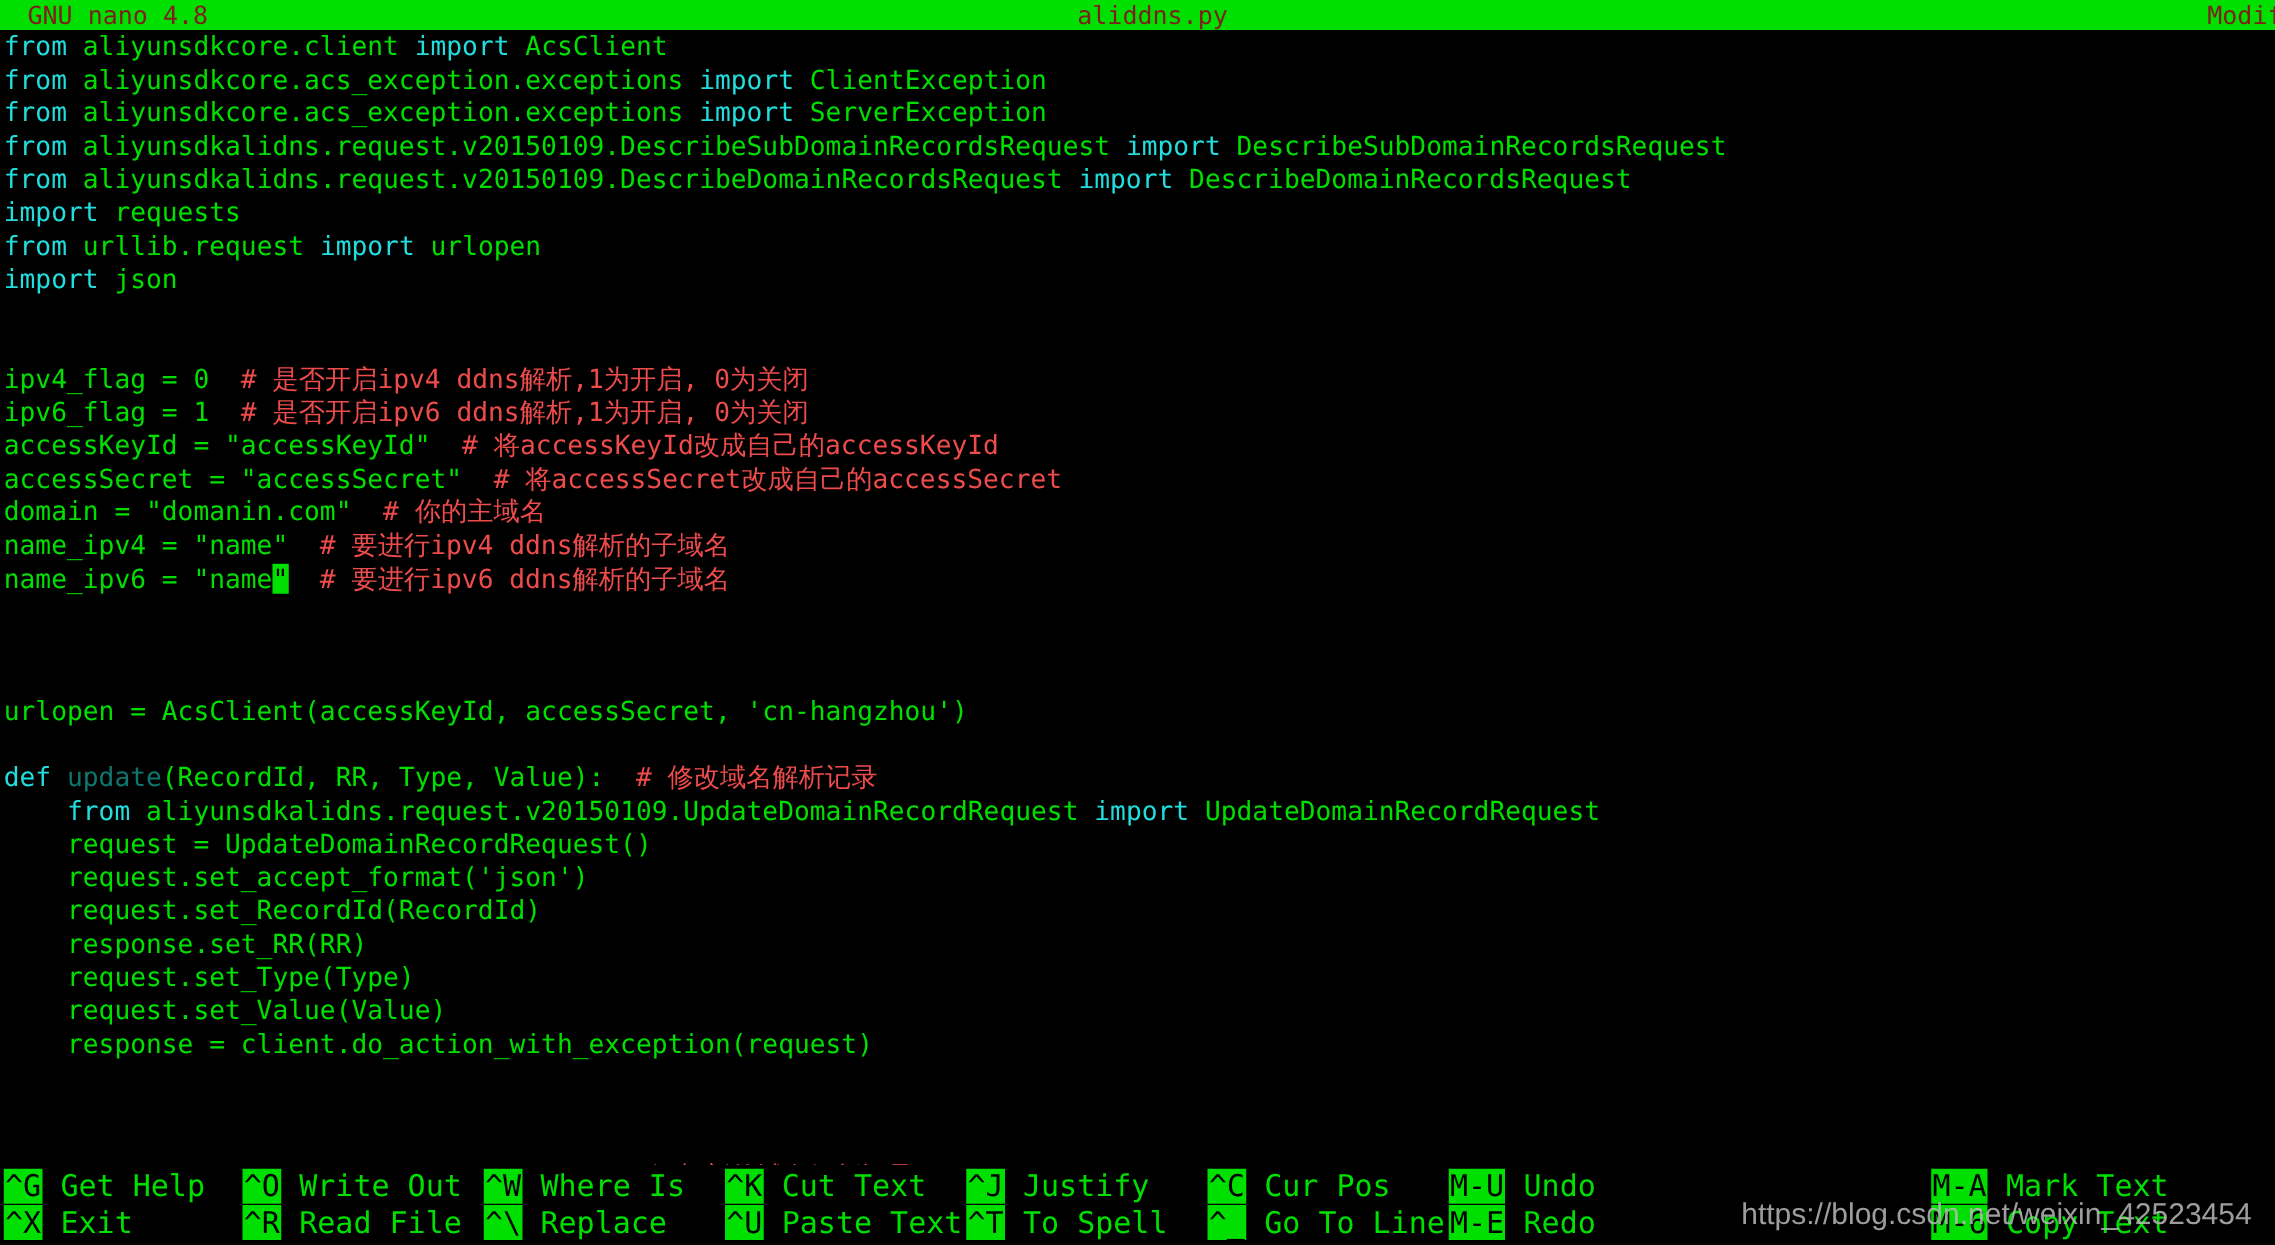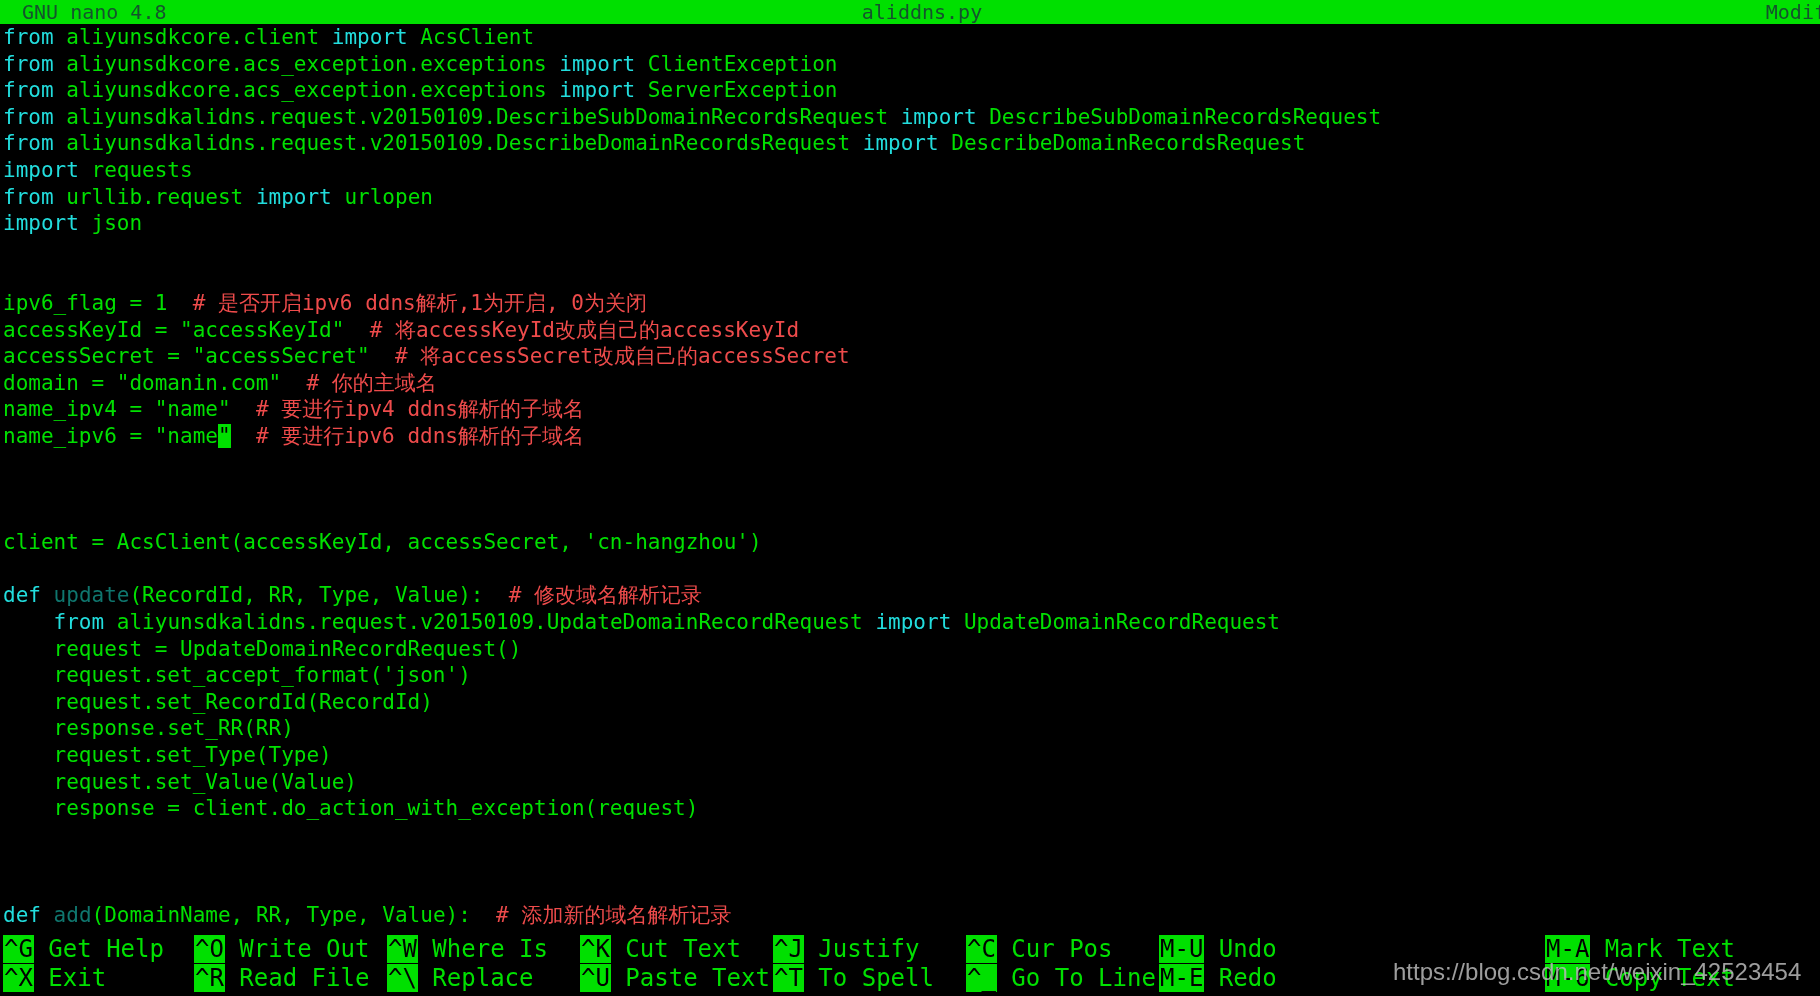--- a/index.html
+++ b/index.html
@@ -16,21 +16,21 @@
     font-family: "DejaVu Sans Mono", "Liberation Mono", monospace;
   }
 
   
   #titlebar {
     position: absolute;
     left: 0; top: 0;
     width: 1820px;
     height: 24px;
     background: #00e000;
-    color: #14532d;
+    color: #7f1d1d;
     font-size: 20px;
     line-height: 24px;
     white-space: pre;
     overflow: hidden;
   }
   .tb-left   { position: absolute; left: 22px;  top: 0; }
   .tb-center { position: absolute; left: 12px; top: 0; width: 1820px; text-align: center; }
   .tb-right  { position: absolute; right: -6px; top: 0; }
 
   
@@ -114,30 +114,31 @@
       <div class="line"><span class="kw">from</span><span class="id"> </span><span class="id">aliyunsdkcore.client</span><span class="id"> </span><span class="kw">import</span><span class="id"> </span><span class="id">AcsClient</span></div>
       <div class="line"><span class="kw">from</span><span class="id"> </span><span class="id">aliyunsdkcore.acs_exception.exceptions</span><span class="id"> </span><span class="kw">import</span><span class="id"> </span><span class="id">ClientException</span></div>
       <div class="line"><span class="kw">from</span><span class="id"> </span><span class="id">aliyunsdkcore.acs_exception.exceptions</span><span class="id"> </span><span class="kw">import</span><span class="id"> </span><span class="id">ServerException</span></div>
       <div class="line"><span class="kw">from</span><span class="id"> </span><span class="id">aliyunsdkalidns.request.v20150109.DescribeSubDomainRecordsRequest</span><span class="id"> </span><span class="kw">import</span><span class="id"> </span><span class="id">DescribeSubDomainRecordsRequest</span></div>
       <div class="line"><span class="kw">from</span><span class="id"> </span><span class="id">aliyunsdkalidns.request.v20150109.DescribeDomainRecordsRequest</span><span class="id"> </span><span class="kw">import</span><span class="id"> </span><span class="id">DescribeDomainRecordsRequest</span></div>
       <div class="line"><span class="kw">import</span><span class="id"> </span><span class="id">requests</span></div>
       <div class="line"><span class="kw">from</span><span class="id"> </span><span class="id">urllib.request</span><span class="id"> </span><span class="kw">import</span><span class="id"> </span><span class="id">urlopen</span></div>
       <div class="line"><span class="kw">import</span><span class="id"> </span><span class="id">json</span></div>
       <div class="line">&nbsp;</div>
       <div class="line">&nbsp;</div>
+      <div class="line"><span class="id">ipv4_flag = 0  </span><span class="cm"># 是否开启ipv4 ddns解析,1为开启, 0为关闭</span></div>
       <div class="line"><span class="id">ipv6_flag = 1  </span><span class="cm"># 是否开启ipv6 ddns解析,1为开启, 0为关闭</span></div>
       <div class="line"><span class="id">accessKeyId = "accessKeyId"  </span><span class="cm"># 将accessKeyId改成自己的accessKeyId</span></div>
       <div class="line"><span class="id">accessSecret = "accessSecret"  </span><span class="cm"># 将accessSecret改成自己的accessSecret</span></div>
       <div class="line"><span class="id">domain = "domanin.com"  </span><span class="cm"># 你的主域名</span></div>
       <div class="line"><span class="id">name_ipv4 = "name"  </span><span class="cm"># 要进行ipv4 ddns解析的子域名</span></div>
       <div class="line"><span class="id">name_ipv6 = "name</span><span class="cur">"</span><span class="id">  </span><span class="cm"># 要进行ipv6 ddns解析的子域名</span></div>
       <div class="line">&nbsp;</div>
       <div class="line">&nbsp;</div>
       <div class="line">&nbsp;</div>
-      <div class="line"><span class="id">client = AcsClient(accessKeyId, accessSecret, 'cn-hangzhou')</span></div>
+      <div class="line"><span class="id">urlopen = AcsClient(accessKeyId, accessSecret, 'cn-hangzhou')</span></div>
       <div class="line">&nbsp;</div>
       <div class="line"><span class="kw">def</span><span class="id"> </span><span class="fn">update</span><span class="id">(RecordId, RR, Type, Value):  </span><span class="cm"># 修改域名解析记录</span></div>
       <div class="line"><span class="id">    </span><span class="kw">from</span><span class="id"> </span><span class="id">aliyunsdkalidns.request.v20150109.UpdateDomainRecordRequest</span><span class="id"> </span><span class="kw">import</span><span class="id"> </span><span class="id">UpdateDomainRecordRequest</span></div>
       <div class="line"><span class="id">    request = UpdateDomainRecordRequest()</span></div>
       <div class="line"><span class="id">    request.set_accept_format('json')</span></div>
       <div class="line"><span class="id">    request.set_RecordId(RecordId)</span></div>
       <div class="line"><span class="id">    response.set_RR(RR)</span></div>
       <div class="line"><span class="id">    request.set_Type(Type)</span></div>
       <div class="line"><span class="id">    request.set_Value(Value)</span></div>
       <div class="line"><span class="id">    response = client.do_action_with_exception(request)</span></div>

